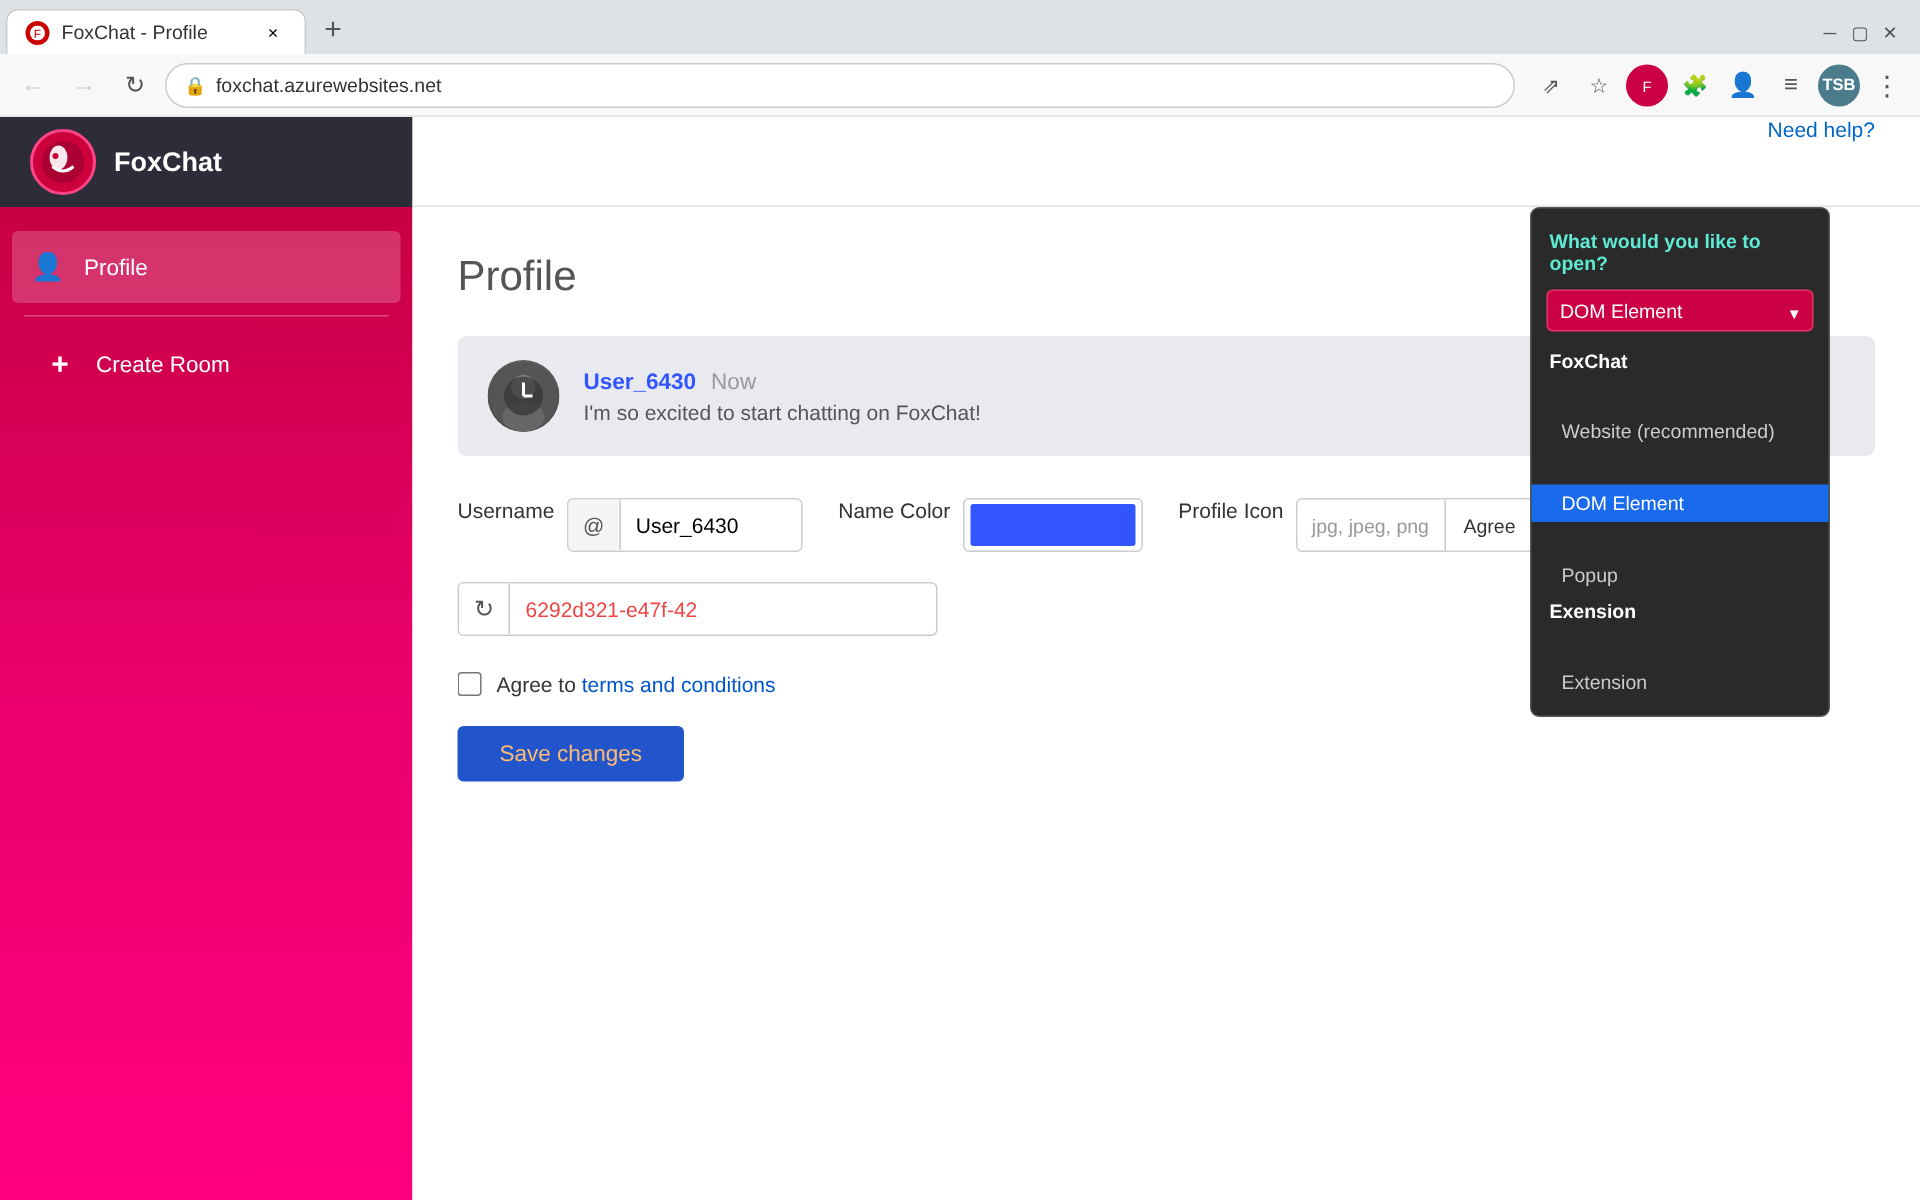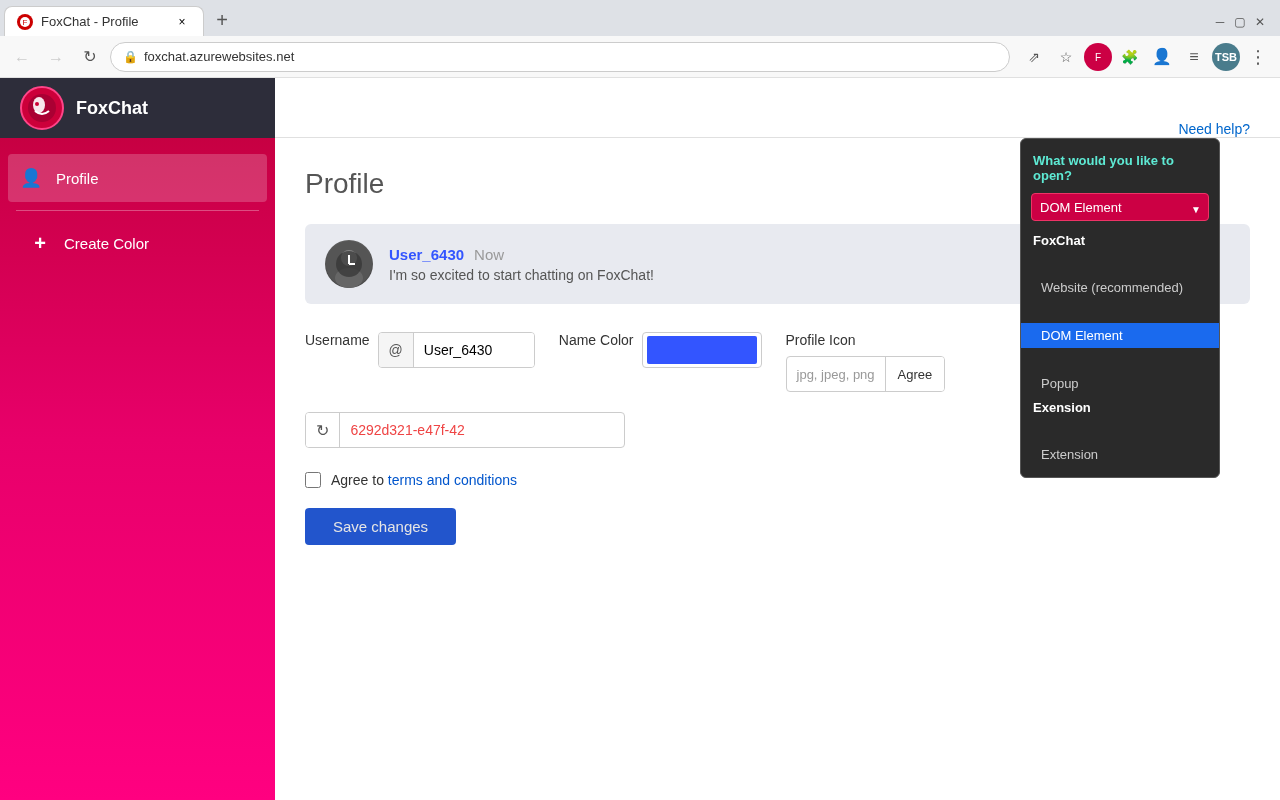--- a/index.html
+++ b/index.html
@@ -192,21 +192,21 @@
       flex: 1;
       background: #f5f5f5;
       padding: 0;
       position: relative;
       overflow-y: auto;
     }
     .main-header {
       background: white;
       height: 60px;
       display: flex;
-      align-items: flex-end;
+      align-items: flex-start;
       justify-content: flex-end;
       padding: 0 30px;
       border-bottom: 1px solid #e0e0e0;
     }
     .need-help-link {
       color: #0066cc;
       text-decoration: none;
       font-size: 14px;
       cursor: pointer;
     }
@@ -294,21 +294,21 @@
       display: flex; align-items: center; justify-content: center;
     }
     .color-swatch {
       width: 110px; height: 28px;
       background: #3355ff;
       border-radius: 2px;
       cursor: pointer;
     }
 
     
-    .profile-icon-group { display: flex; flex-direction: column; gap: 8px; }
+    .profile-icon-group { display: flex; flex-direction: row; gap: 8px; }
     .profile-icon-input {
       display: flex;
       align-items: center;
       border: 1px solid #ccc;
       border-radius: 4px;
       overflow: hidden;
       height: 36px;
     }
     .file-hint {
       padding: 0 10px;
@@ -369,21 +369,21 @@
       border-radius: 2px;
       cursor: pointer;
       accent-color: #0055cc;
     }
     .agree-label { font-size: 14px; color: #333; }
     .agree-link { color: #0055cc; text-decoration: none; cursor: pointer; }
 
     
     .save-btn {
       background: #2255cc;
-      color: #e5e5e5;
+      color: #fdba74;
       border: none;
       border-radius: 4px;
       padding: 10px 28px;
       font-size: 15px;
       cursor: pointer;
     }
 
     
     .dropdown-popup {
       position: absolute;
@@ -511,21 +511,21 @@
           <span class="sidebar-logo-text">FoxChat</span>
         </div>
         <div class="sidebar-nav">
           <div class="sidebar-item active">
             <div class="sidebar-item-icon">👤</div>
             <span>Profile</span>
           </div>
           <div class="sidebar-divider"></div>
           <div class="sidebar-item" style="margin:0 8px;">
             <div class="sidebar-item-icon" style="font-size:20px;font-weight:bold;">+</div>
-            <span>Create Color</span>
+            <span>Create Room</span>
           </div>
         </div>
       </div>
 
       <div class="main-content">
         <div class="main-header">
           <a class="need-help-link">Need help?</a>
         </div>
         <div class="main-body">
           <h1 class="page-title">Profile</h1>

